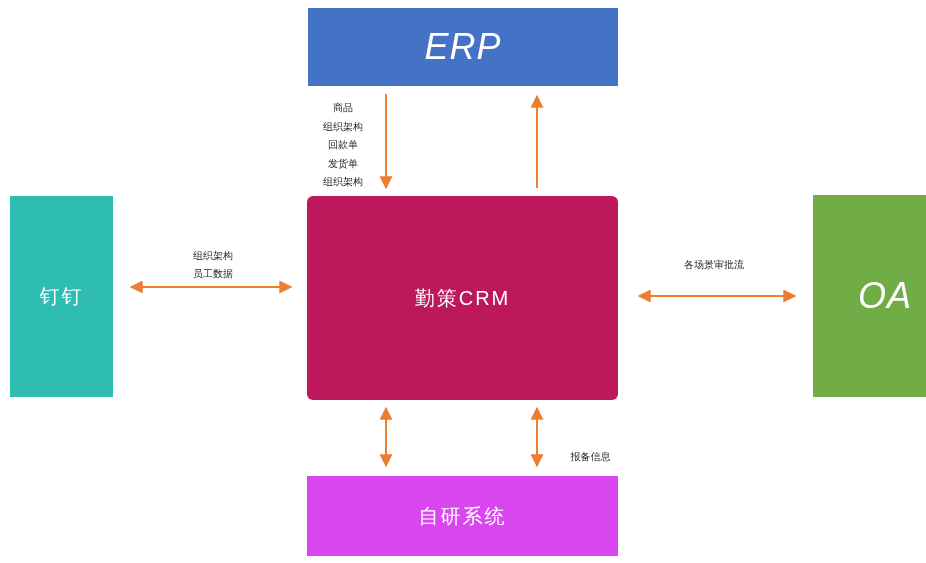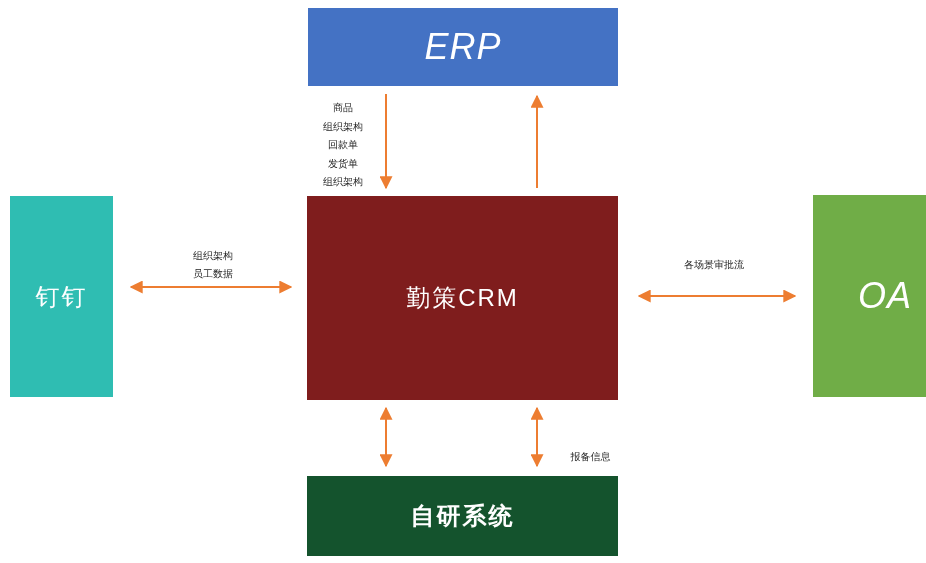--- a/index.html
+++ b/index.html
@@ -31,21 +31,21 @@
   .node {
     position: absolute;
     display: flex;
     align-items: center;
     justify-content: center;
     color: #ffffff;
     text-align: center;
   }
   .node-title { color: #ffffff; }
   .node.wide .node-title   { font-size: 36px; letter-spacing: 1px; font-style: italic; }
-  .node.cjk  .node-title   { font-size: 24px; letter-spacing: 2px; }
+  .node.cjk  .node-title   { font-size: 20px; letter-spacing: 2px; }
   .node-erp     { left: 308px; top: 8px;   width: 310px; height: 78px;  }
   .node-crm     { left: 307px; top: 196px; width: 311px; height: 204px; }
   .node-dingtalk{ left: 10px;  top: 196px; width: 103px; height: 201px; }
   .node-oa      { left: 813px; top: 195px; width: 104px; height: 202px; padding-left: 20px; }
   .node-selfdev { left: 307px; top: 476px; width: 311px; height: 80px;  }
   .edge-label {
     position: absolute;
     font-size: 10px;
     line-height: 18.5px;
     color: #262626;
@@ -75,33 +75,33 @@
     <line x1="131" y1="287" x2="291" y2="287" marker-start="url(#ah)" marker-end="url(#ah)"></line>
     <line x1="639" y1="296" x2="795" y2="296" marker-start="url(#ah)" marker-end="url(#ah)"></line>
     <line x1="386" y1="408" x2="386" y2="466" marker-start="url(#ah)" marker-end="url(#ah)"></line>
     <line x1="537" y1="408" x2="537" y2="466" marker-start="url(#ah)" marker-end="url(#ah)"></line>
   </svg>
 
   <div class="node node-erp wide" style="background: rgb(68, 114, 196);">
     <span class="node-title">ERP</span>
   </div>
 
-  <div class="node node-crm cjk" style="background: #7f1d1d;">
+  <div class="node node-crm cjk" style="background: #be185d; border-radius: 6px;">
     <span class="node-title">勤策CRM</span>
   </div>
 
   <div class="node node-dingtalk cjk" style="background: rgb(47, 189, 178);">
     <span class="node-title">钉钉</span>
   </div>
 
   <div class="node node-oa wide" style="background: rgb(112, 173, 71);">
     <span class="node-title">OA</span>
   </div>
 
-  <div class="node node-selfdev cjk" style="background: #14532d; font-weight: bold;">
+  <div class="node node-selfdev cjk" style="background: #d946ef;">
     <span class="node-title">自研系统</span>
   </div>
 
   <div class="edge-label lbl-erp-down">
     <div>商品</div>
     <div>组织架构</div>
     <div>回款单</div>
     <div>发货单</div>
     <div>组织架构</div>
   </div>

